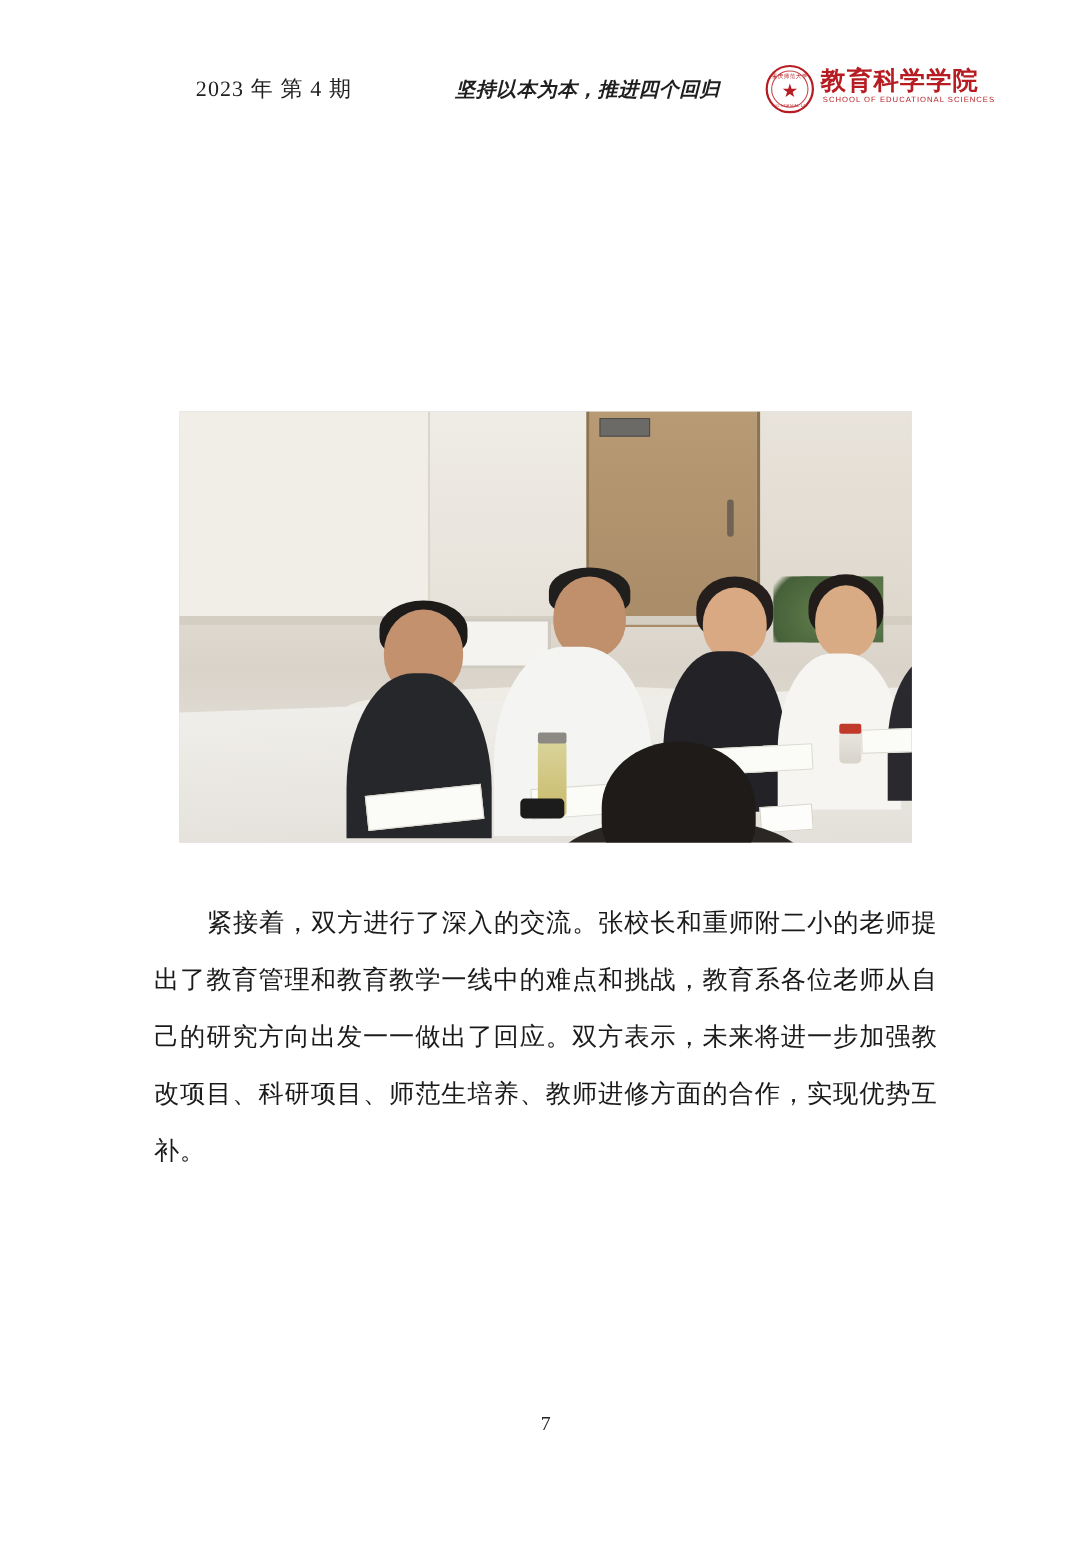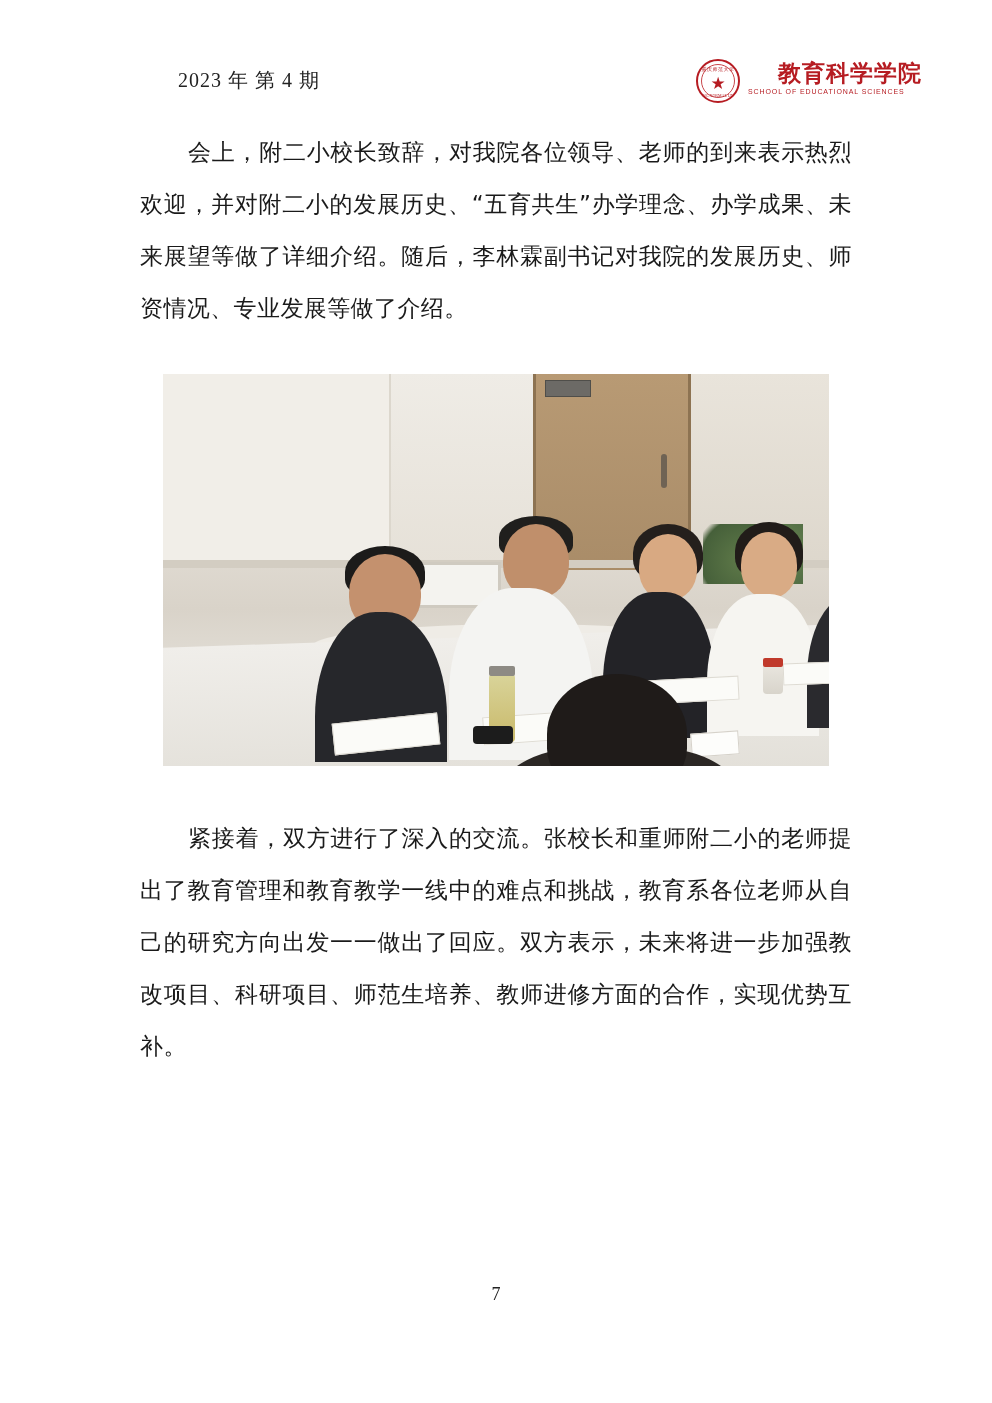--- a/index.html
+++ b/index.html
@@ -110,21 +110,20 @@
   .logo-cn {
     position: absolute;
     left: 50px;
     top: 2px;
     font-family: "DejaVu Sans", sans-serif;
     font-size: 23px;
     font-weight: 700;
     color: #b61c22;
     letter-spacing: 1px;
     white-space: nowrap;
-    margin-left: 32px;
   }
   .logo-en {
     position: absolute;
     left: 52px;
     top: 32px;
     font-family: "Liberation Sans", sans-serif;
     font-size: 7px;
     color: #b61c22;
     letter-spacing: 0.9px;
     white-space: nowrap;
@@ -296,35 +295,35 @@
     color: #222;
   }
 </style>
 </head>
 <body>
 
 <div class="page">
 
   <div class="header">
     <div class="header-issue">2023 年  第 4 期</div>
+    <div class="header-slogan">坚持以本为本，推进四个回归</div>
 
     <div class="header-logo">
       <div class="logo-emblem">
         <div class="ring"></div>
         <div class="top-arc">重庆师范大学</div>
         <div class="star">★</div>
         <div class="bot-arc">CHONGQING NORMAL UNIVERSITY</div>
       </div>
       <div class="logo-cn">教育科学学院</div>
       <div class="logo-en">SCHOOL OF EDUCATIONAL SCIENCES</div>
     </div>
   </div>
   <div class="header-rule"></div>
 
-  <div class="para" id="para-1">会上，附二小校长致辞，对我院各位领导、老师的到来表示热烈欢迎，并对附二小的发展历史、“五育共生”办学理念、办学成果、未来展望等做了详细介绍。随后，李林霖副书记对我院的发展历史、师资情况、专业发展等做了介绍。</div>
 
   <div class="photo-wrap">
     <div class="photo">
       <div class="wall-upper"></div>
       <div class="wall-panel-left"></div>
       <div class="wall-right"></div>
       <div class="door"></div>
       <div class="door-sign"></div>
       <div class="door-handle"></div>
       <div class="wall-band"></div>

